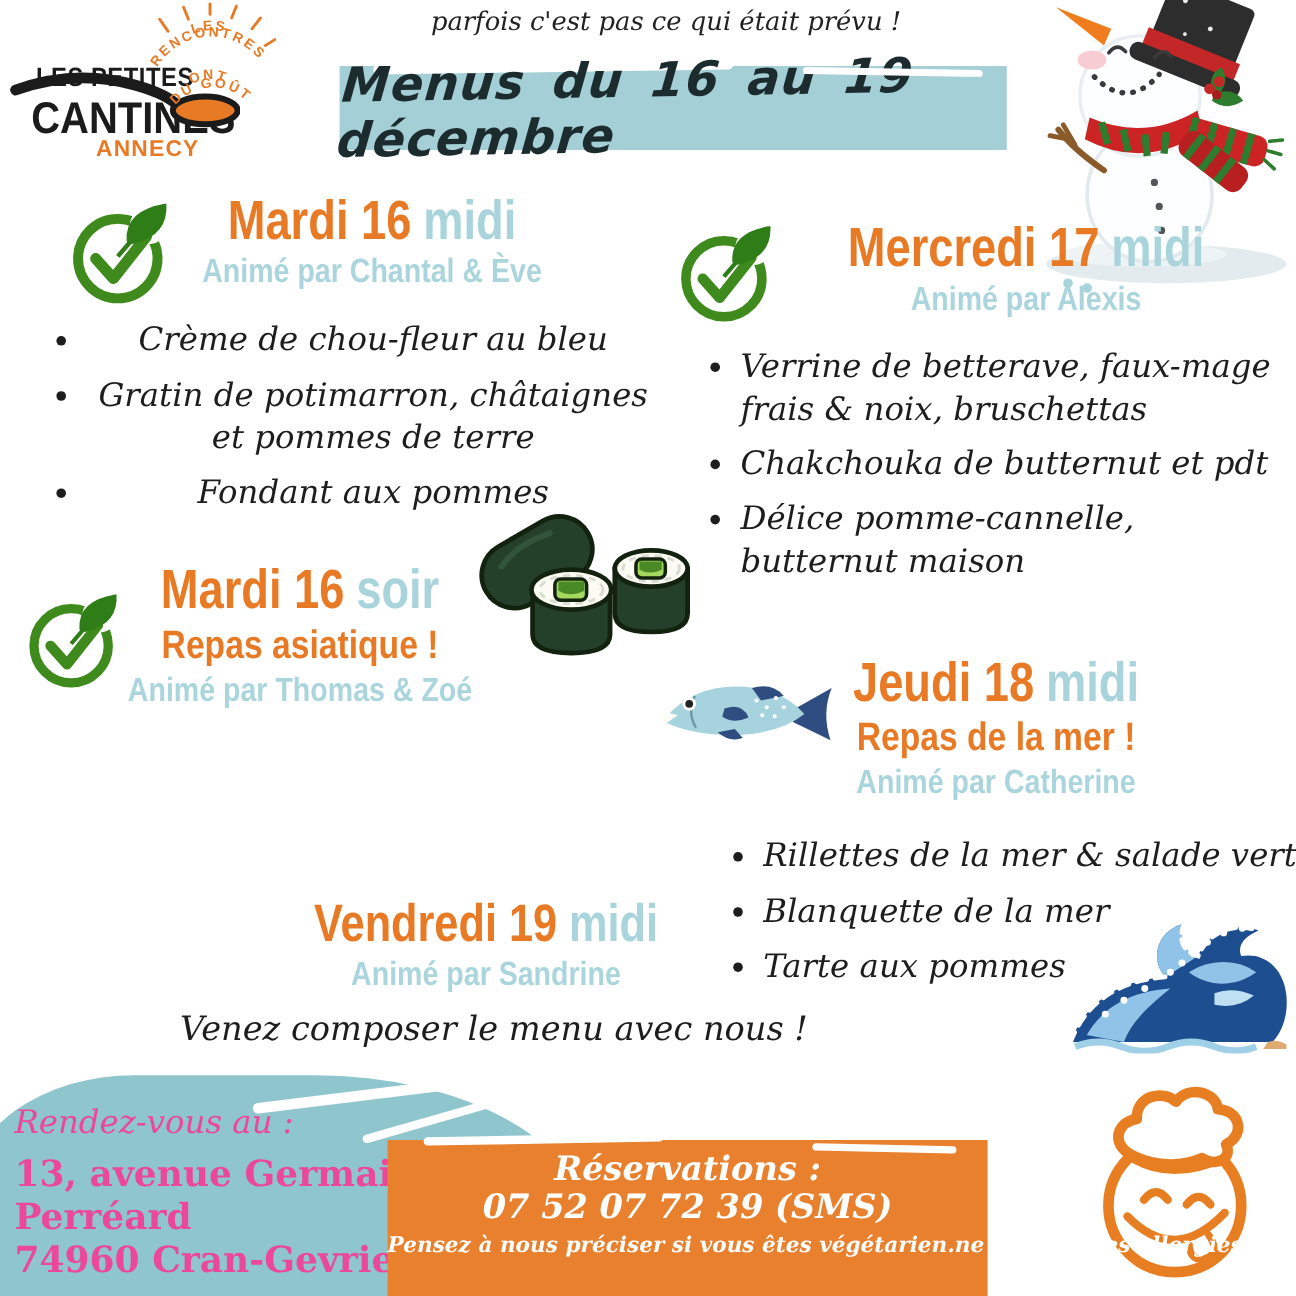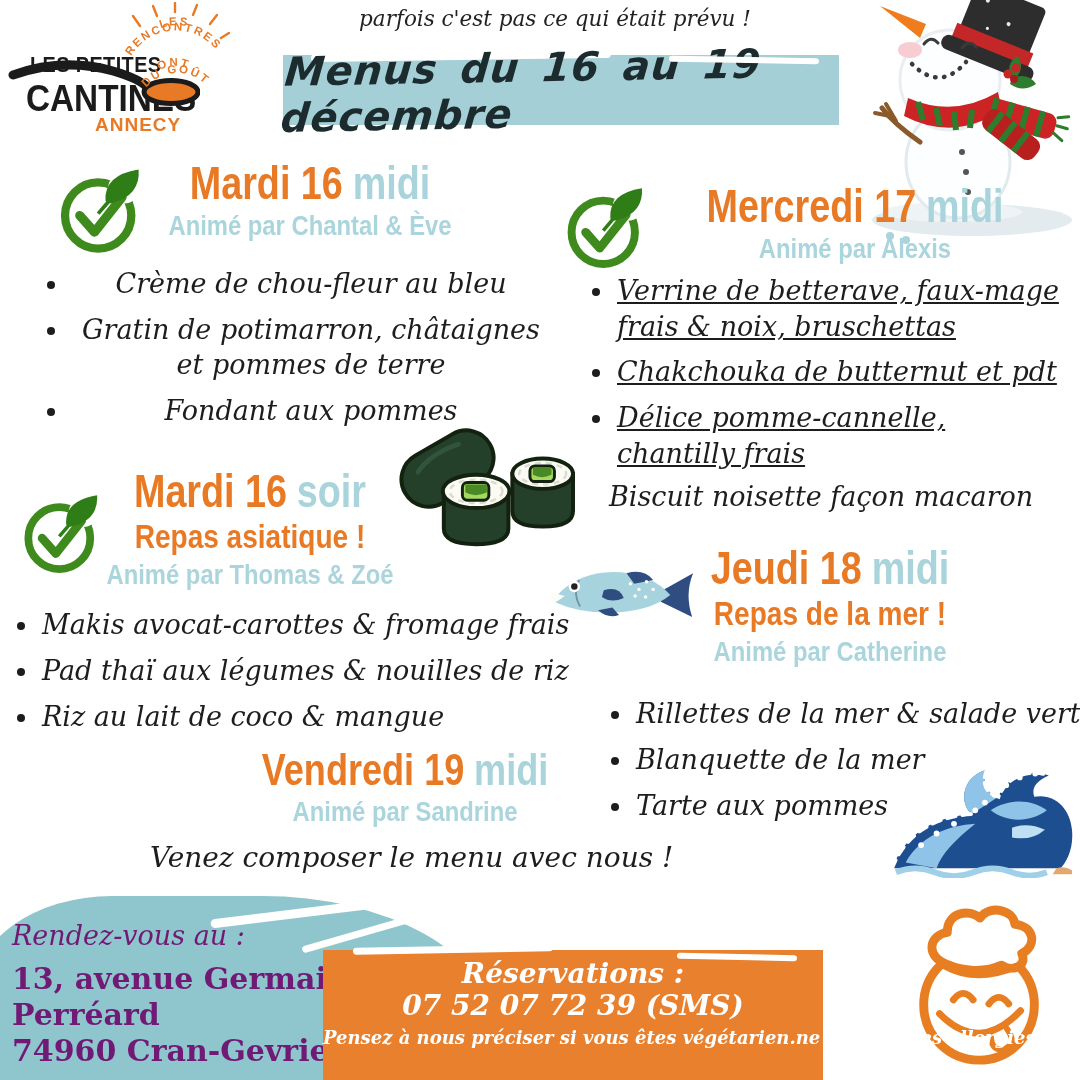--- a/index.html
+++ b/index.html
@@ -15,21 +15,21 @@
   html,body{margin:0;padding:0;background:#fff;}
   .poster{
     position:relative;width:1080px;height:1080px;overflow:hidden;background:#fff;
     font-family:"Liberation Sans",sans-serif;
   }
   
   .logo-line1{position:absolute;left:30px;top:52px;font:700 22px "Liberation Sans",sans-serif;
     color:#1b1b1b;letter-spacing:.5px;transform:scaleX(.9);transform-origin:left;}
   .logo-line2{position:absolute;left:26px;top:78px;font:700 37px "Liberation Sans",sans-serif;
     color:#1b1b1b;letter-spacing:0;transform:scaleX(.9);transform-origin:left;}
-  .logo-city{position:absolute;left:95px;top:114px;font:700 19px "Liberation Sans",sans-serif;
+  .logo-city{position:absolute;left:80px;top:114px;font:700 19px "Liberation Sans",sans-serif;
     color:var(--orange);letter-spacing:1px;}
   .spoon-svg{position:absolute;left:8px;top:55px;}
   .tagline-svg{position:absolute;left:112px;top:2px;}
   
   .quote{position:absolute;left:320px;top:5px;width:470px;text-align:center;
     font:italic 21.5px/1.32 "DejaVu Serif",serif;color:#222;}
   .banner{position:absolute;left:283px;top:55px;width:556px;height:70px;background:var(--banner);}
   .banner::before{content:"";position:absolute;left:28px;top:-3px;width:300px;height:8px;
     background:#fff;transform:rotate(-.8deg);border-radius:4px;}
   .banner::after{content:"";position:absolute;right:20px;top:2px;width:150px;height:6px;
@@ -54,21 +54,21 @@
   .extra-item{font:italic 27px/1.3 "DejaVu Serif",serif;color:var(--dark);margin:-2px 0 0 34px;}
   .note{font:italic 28px/1.3 "DejaVu Serif",serif;color:var(--dark);text-align:left;margin-top:12px;white-space:nowrap;}
   .eco{position:absolute;}
   
   .blob{position:absolute;left:-28px;top:896px;width:520px;height:200px;background:var(--blob);
     border-radius:140px 230px 0 0 / 100px 130px 0 0;z-index:1;}
   .blob-streak1{position:absolute;left:210px;top:908px;width:190px;height:9px;background:#fff;
     transform:rotate(-7deg);border-radius:5px;z-index:2;}
   .blob-streak2{position:absolute;left:300px;top:930px;width:120px;height:7px;background:#fff;
     transform:rotate(-16deg);border-radius:4px;z-index:2;}
-  .address{position:absolute;left:12px;top:918px;z-index:2;color:#701a75;}
+  .address{position:absolute;left:12px;top:918px;z-index:2;color:#ec4899;}
   .address-title{font:italic 27px/1.3 "DejaVu Serif",serif;}
   .address-lines{font:700 30px/1.2 "DejaVu Serif",serif;margin-top:8px;}
   .orange-box{position:absolute;left:323px;top:950px;width:500px;height:130px;background:var(--boxorange);
     z-index:3;text-align:center;color:#fff;}
   .orange-box::before{content:"";position:absolute;left:30px;top:-4px;width:200px;height:7px;
     background:#fff;transform:rotate(-1deg);border-radius:4px;}
   .orange-box::after{content:"";position:absolute;right:26px;top:4px;width:120px;height:6px;
     background:#fff;transform:rotate(1.2deg);border-radius:4px;}
   .res-title{font:italic 700 28px/1.15 "DejaVu Serif",serif;margin-top:8px;}
   .res-url{font:italic 700 28px/1.15 "DejaVu Serif",serif;}
@@ -209,46 +209,40 @@
       <circle cx="48" cy="56" r="36" fill="none" stroke="#3E8A1C" stroke-width="9"></circle>
       <circle cx="76" cy="26" r="17" fill="#fff"></circle>
       <path d="M28 56 L44 74 L74 36" stroke="#3E8A1C" stroke-width="10" fill="none" stroke-linecap="round" stroke-linejoin="round"></path>
       <path d="M48 54 Q70 28 90 8" stroke="#2E7D17" stroke-width="4" fill="none"></path>
       <path d="M56 40 Q54 12 92 6 Q94 34 64 42 Q58 44 56 40 Z" fill="#2E7D17"></path>
     </svg>
     <div class="heading" style="margin-left:70px;width:420px;">
       <span class="day">Mercredi 17</span><span class="slot">midi</span>
     </div>
     <div class="host" style="margin-left:70px;width:420px;">Animé par Alexis</div>
-    <ul class="items" style="width:450px;margin-left:10px;margin-top:8px;text-decoration:underline;">
+    <ul class="items" style="width:450px;margin-left:10px;margin-top:23px;">
       <li>Verrine de betterave, faux-mage frais &amp; noix, bruschettas</li>
       <li>Chakchouka de butternut et pdt</li>
-      <li>Délice pomme-cannelle, chantilly frais</li>
+      <li>Délice pomme-cannelle, butternut maison</li>
     </ul>
-    <div class="extra-item">Biscuit noisette façon macaron</div>
   </div>
 
   <div class="section" style="left:10px;top:468px;width:570px;">
     <svg class="eco" style="left:8px;top:22px;" width="86" height="86" viewBox="0 0 100 100">
       <circle cx="48" cy="56" r="36" fill="none" stroke="#3E8A1C" stroke-width="9"></circle>
       <circle cx="76" cy="26" r="17" fill="#fff"></circle>
       <path d="M28 56 L44 74 L74 36" stroke="#3E8A1C" stroke-width="10" fill="none" stroke-linecap="round" stroke-linejoin="round"></path>
       <path d="M48 54 Q70 28 90 8" stroke="#2E7D17" stroke-width="4" fill="none"></path>
       <path d="M56 40 Q54 12 92 6 Q94 34 64 42 Q58 44 56 40 Z" fill="#2E7D17"></path>
     </svg>
     <div class="heading" style="margin-left:20px;width:440px;">
       <span class="day">Mardi 16</span><span class="slot">soir</span>
     </div>
     <div class="special" style="margin-left:20px;width:440px;">Repas asiatique !</div>
     <div class="host" style="margin-left:20px;width:440px;">Animé par Thomas &amp; Zoé</div>
-    <ul class="items" style="width:560px;margin-top:16px;">
-      <li>Makis avocat-carottes &amp; fromage frais</li>
-      <li>Pad thaï aux légumes &amp; nouilles de riz</li>
-      <li>Riz au lait de coco &amp; mangue</li>
-    </ul>
   </div>
 
   <svg class="illu" style="left:383px;top:415px;" width="196" height="140" viewBox="0 0 200 143">
     <g transform="rotate(-30 70 50)">
       <rect x="14" y="24" width="100" height="56" rx="28" fill="#24402b" stroke="#13210f" stroke-width="4"></rect>
       <path d="M36 40 q20 -10 50 -4" stroke="#31543a" stroke-width="5" fill="none" stroke-linecap="round"></path>
     </g>
     <path d="M62 78 L62 116 Q62 132 95 132 Q128 132 128 116 L128 78 Z" fill="#24402b" stroke="#13210f" stroke-width="4"></path>
     <ellipse cx="95" cy="78" rx="34" ry="17" fill="#fbfbf4" stroke="#13210f" stroke-width="4"></ellipse>
     <ellipse cx="95" cy="78" rx="27" ry="12" fill="none" stroke="#d9ddd1" stroke-width="2.5" stroke-dasharray="6 5"></ellipse>

